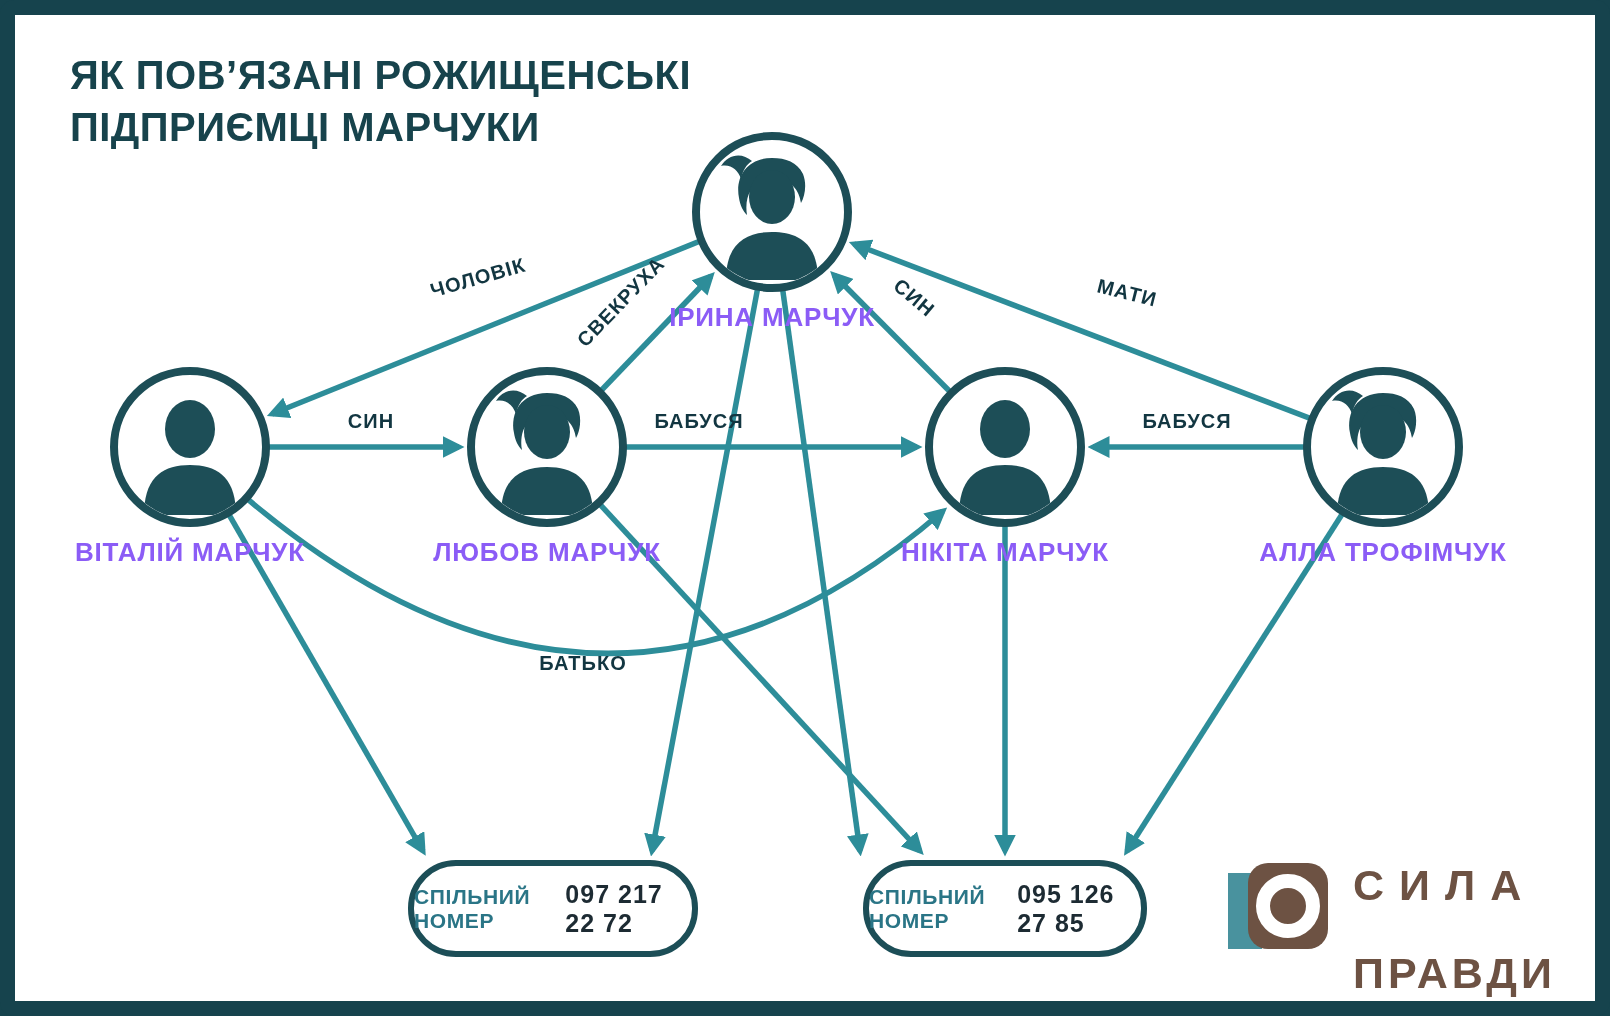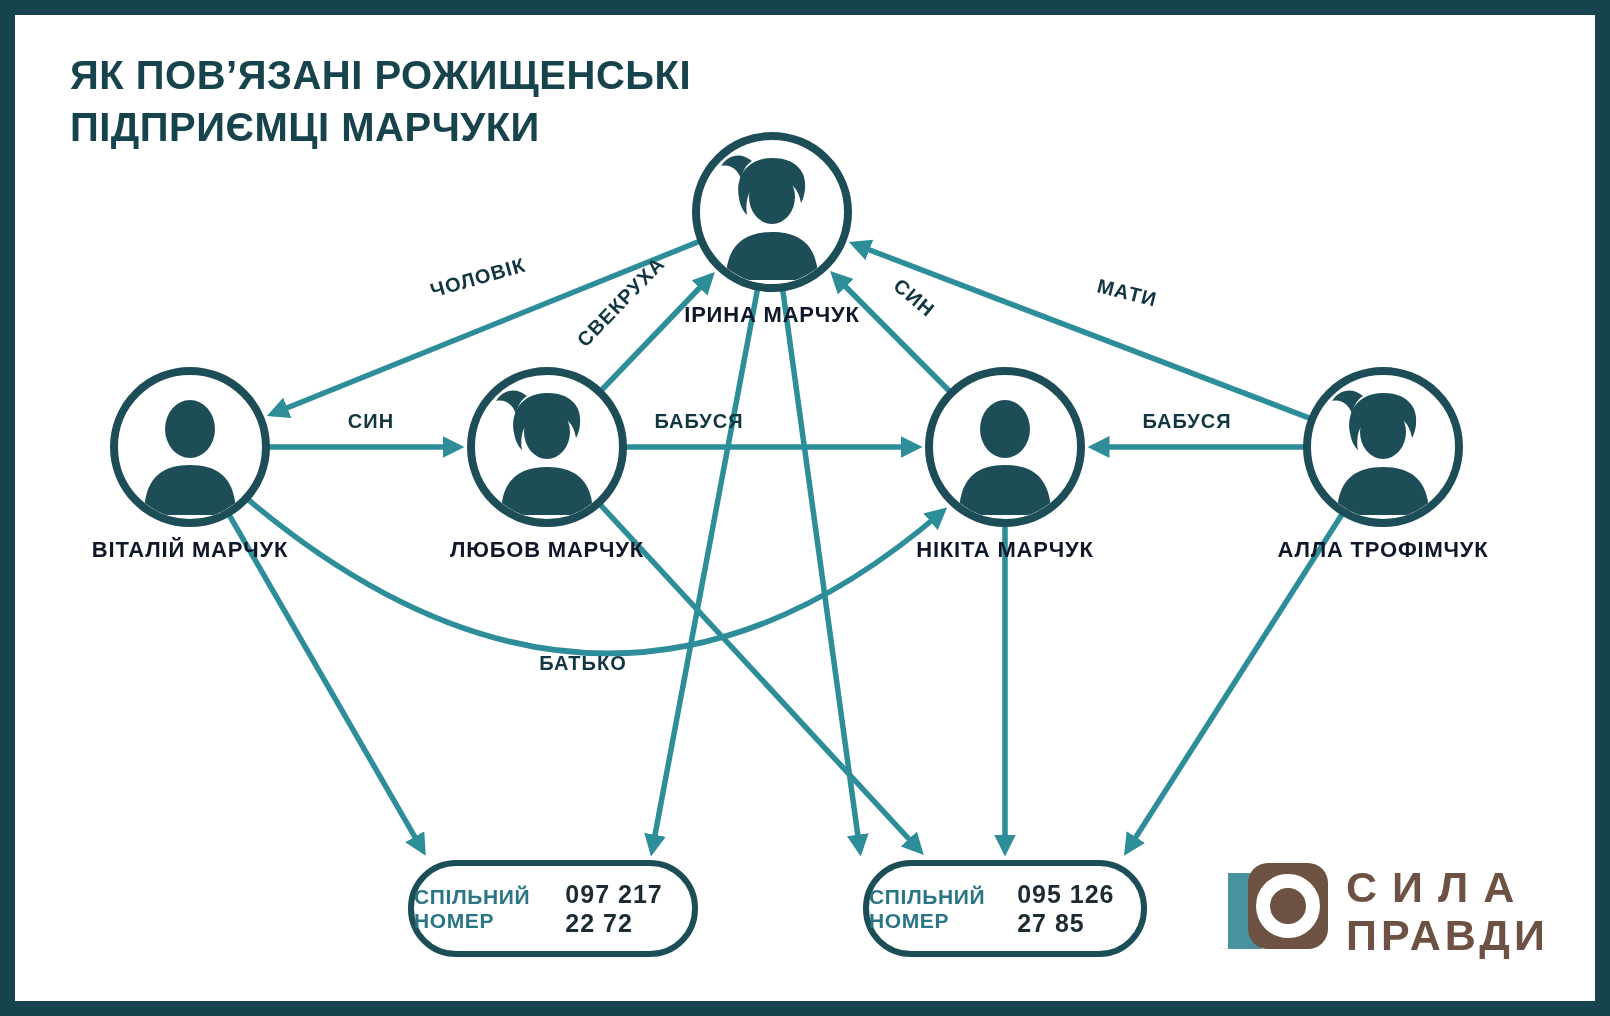--- a/index.html
+++ b/index.html
@@ -40,24 +40,24 @@
     background: #ffffff;
     border: 8px solid #1d4e57;
     overflow: hidden;
   }
   .node .circle svg { display: block; width: 144px; height: 144px; }
   .node .name {
     position: absolute;
     left: 50%; top: 170px;
     transform: translateX(-50%);
     white-space: nowrap;
-    font-size: 22px;
+    font-size: 26px;
     font-weight: bold;
     letter-spacing: 0.8px;
-    color: #0f172a;
+    color: #8b5cf6;
   }
 
   .edge-label {
     position: absolute;
     font-size: 20px;
     font-weight: bold;
     letter-spacing: 1px;
     color: #123641;
     white-space: nowrap;
   }
@@ -84,27 +84,26 @@
     font-size: 25px;
     font-weight: bold;
     letter-spacing: 1px;
     color: #1d2b33;
   }
 
   .logo {
     position: absolute;
     left: 1213px; top: 846px;
     display: flex;
-    align-items: center;
-    gap: 18px;
+    gap: 25px;
   }
   .logo-text { color: #6d5243; font-weight: bold; line-height: 1.12; }
   .logo-text span { display: block; font-size: 43px; }
   .logo-text .logo-l1 { letter-spacing: 15px; }
-  .logo-text .logo-l2 { letter-spacing: 4px; }
+  .logo-text .logo-l2 { letter-spacing: 4px; margin-top: 40px; }
 </style>
 </head>
 <body>
 
 <div class="frame">
 
   <svg class="connections" width="1610" height="1016" viewBox="0 0 1610 1016">
     <defs>
       <marker id="ah" viewBox="0 0 10 10" refX="7.5" refY="5" markerWidth="4" markerHeight="4" orient="auto">
         <path d="M0 0 L10 5 L0 10 Z" fill="#2d8d99"></path>

